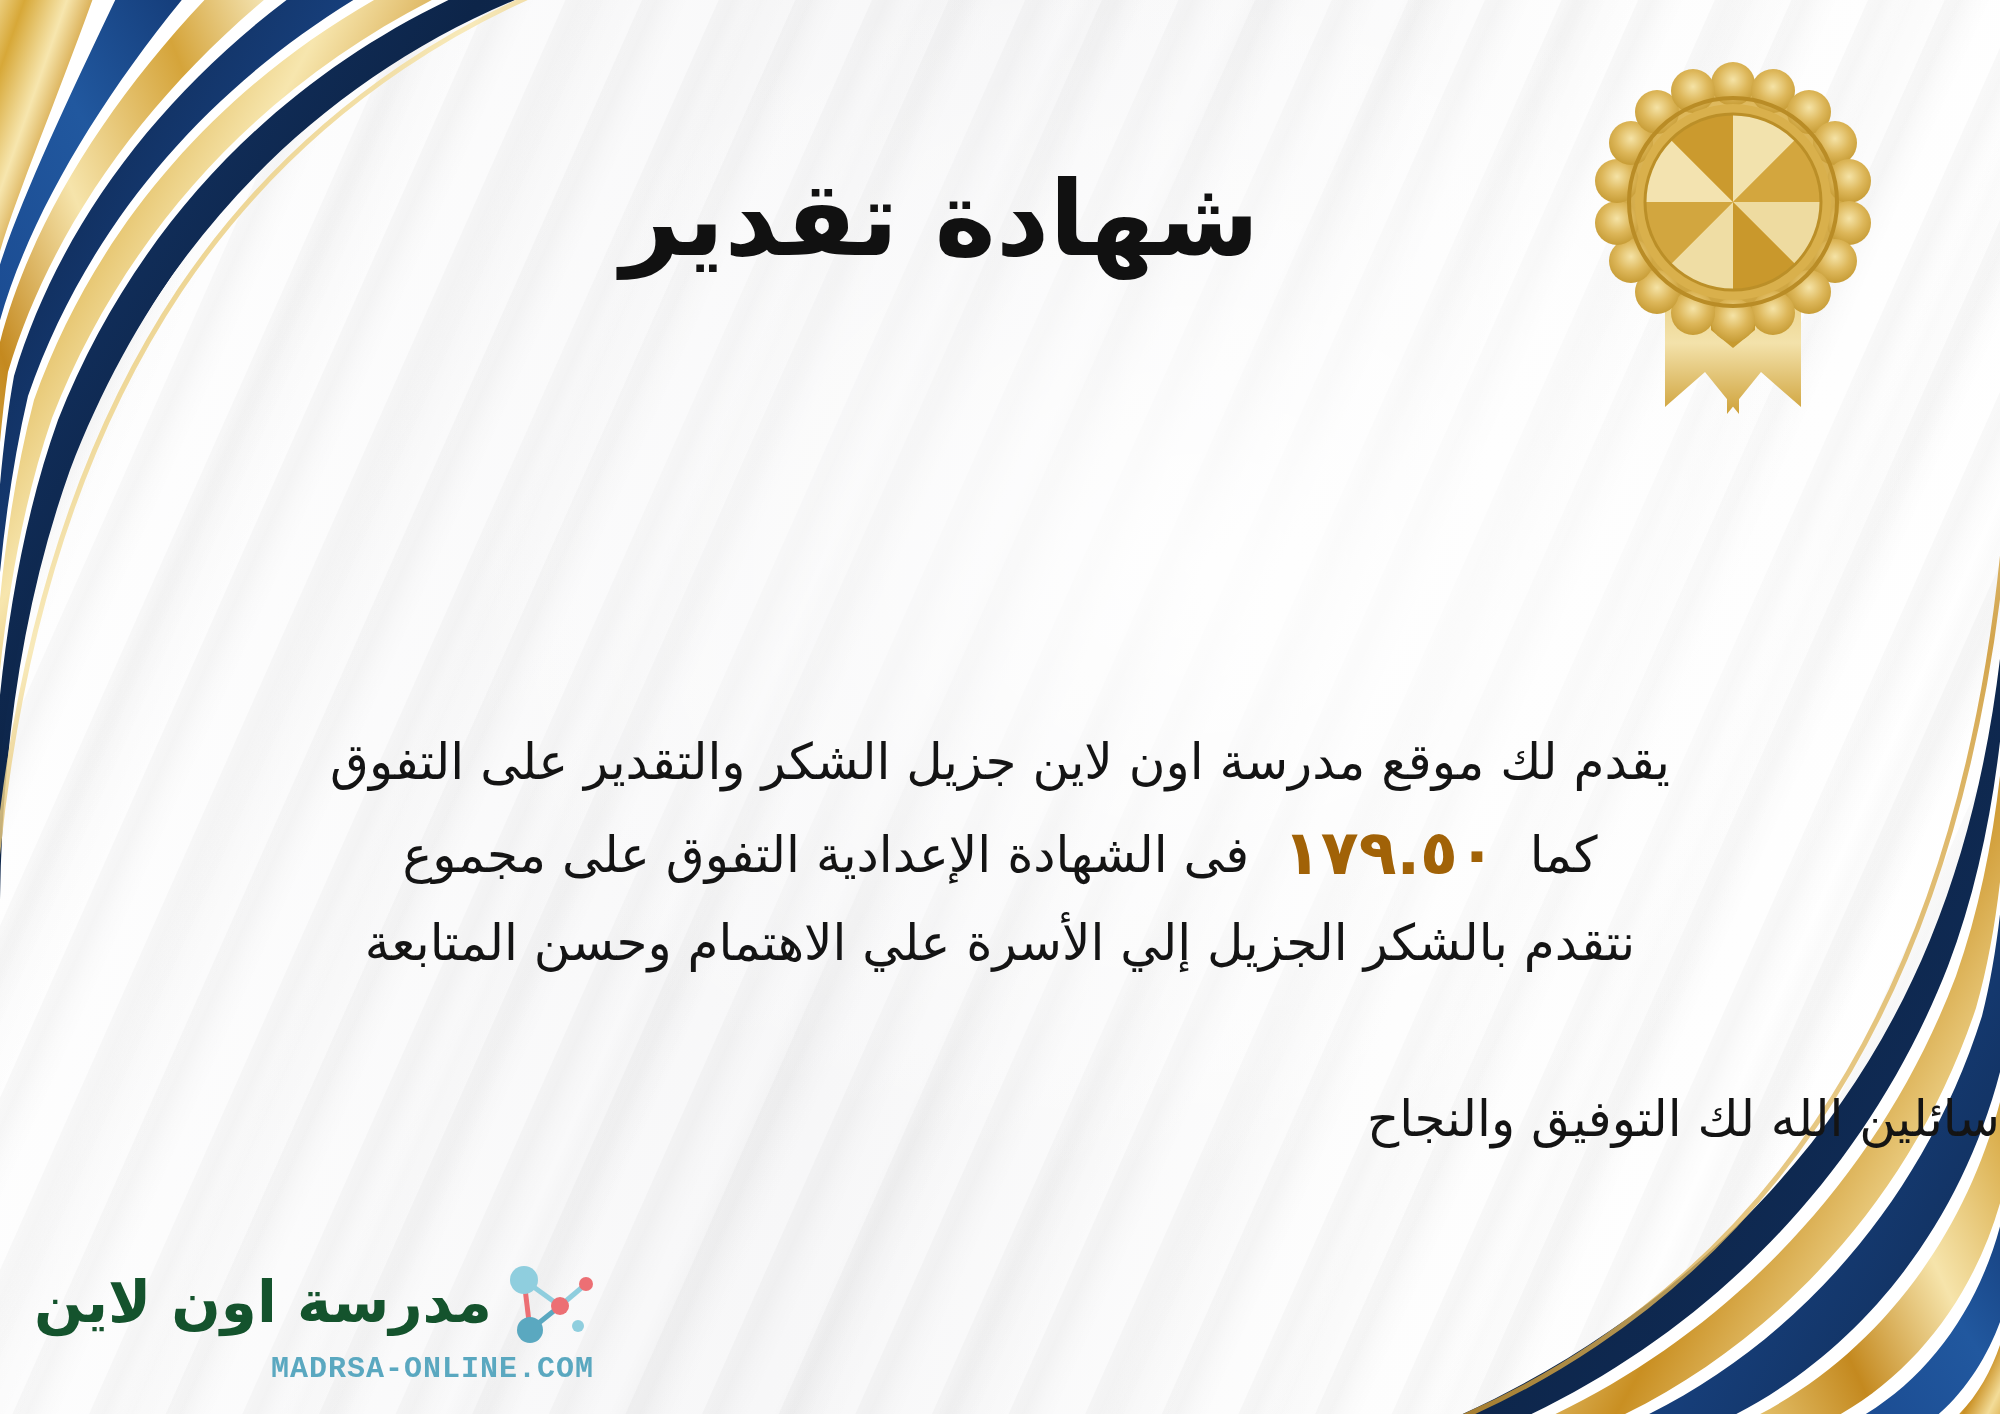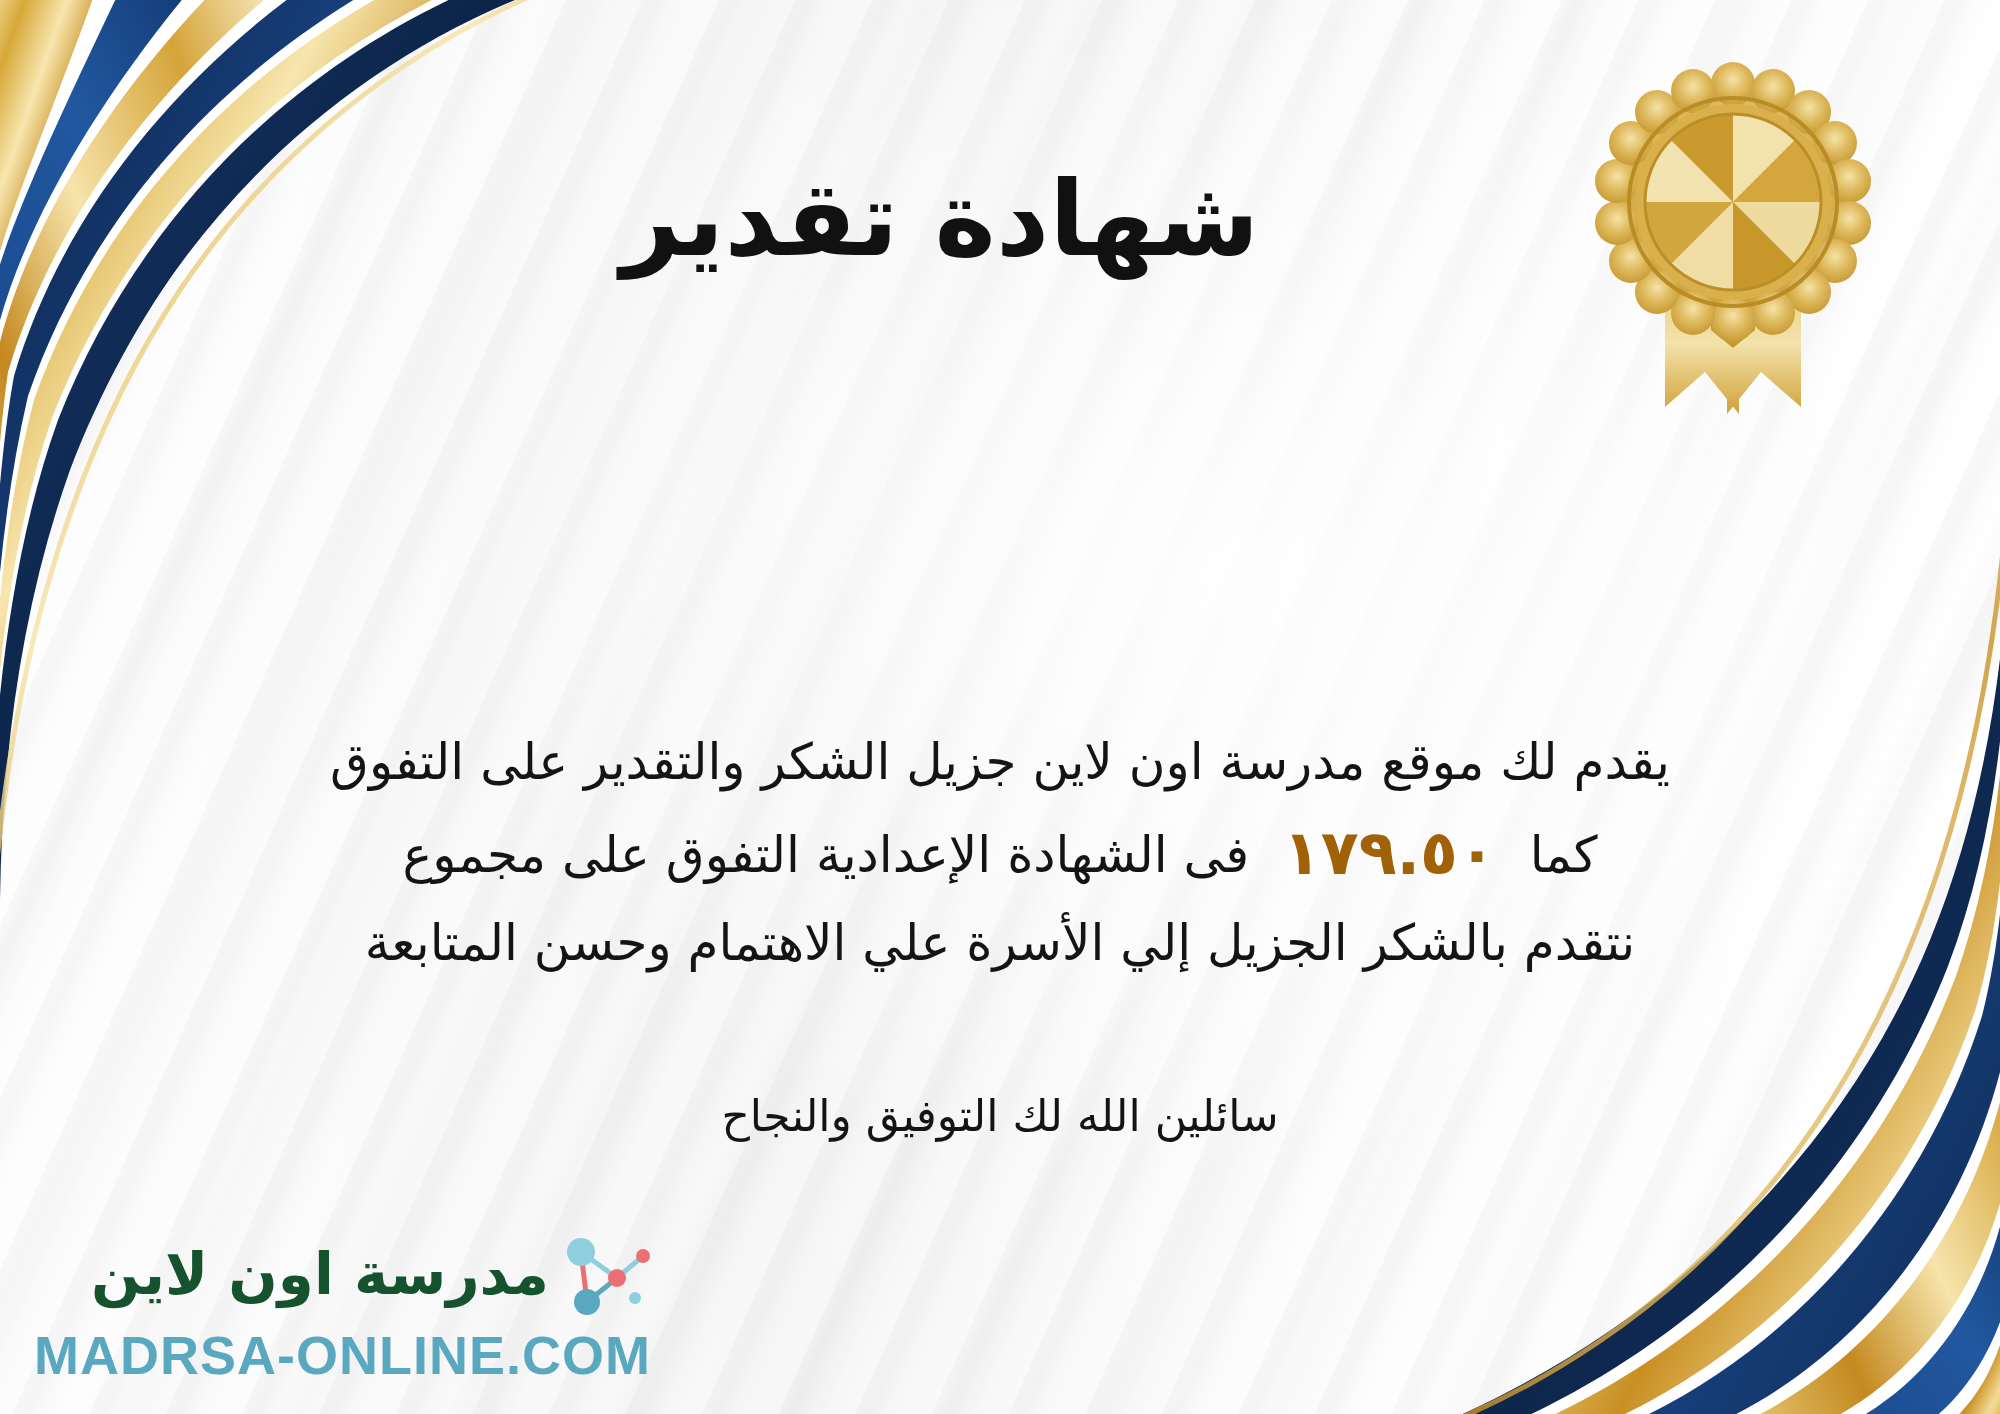--- a/index.html
+++ b/index.html
@@ -115,22 +115,21 @@
     font-size: 62px;
     padding: 0 18px;
     vertical-align: -2px;
   }
 
   .closing-line {
     position: absolute;
     top: 1090px;
     left: 0;
     right: 0;
-    text-align: center;
-    font-size: 44px;
+    font-size: 50px;
     color: #141414;
     font-weight: 400;
   }
 
   
   .brand {
     position: absolute;
     left: 34px;
     bottom: 28px;
     display: flex;
@@ -145,26 +144,26 @@
     gap: 10px;
   }
   .brand-ar {
     font-size: 58px;
     font-weight: 700;
     color: #14532d;
     line-height: 1.05;
     letter-spacing: 0px;
   }
   .brand-url {
-    font-size: 54px;
+    font-size: 30px;
     font-weight: 700;
     color: #5aa8c0;
     letter-spacing: 1px;
     direction: ltr;
-    font-family: Liberation Sans, sans-serif;
+    font-family: Liberation Mono, monospace;
     margin-top: 2px;
   }
   .brand-mark {
     width: 92px;
     height: 96px;
     flex: 0 0 auto;
   }
 </style>
 </head>
 <body>

